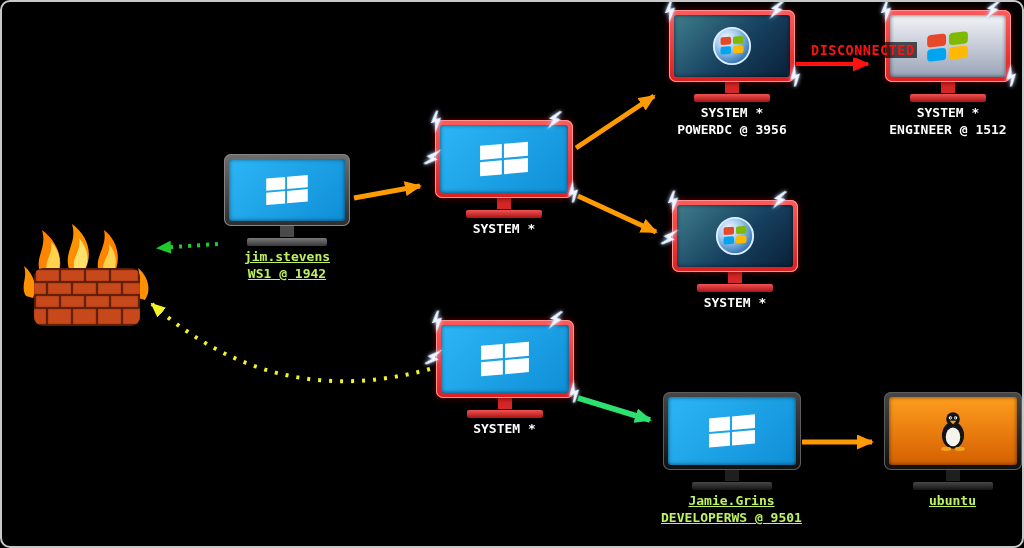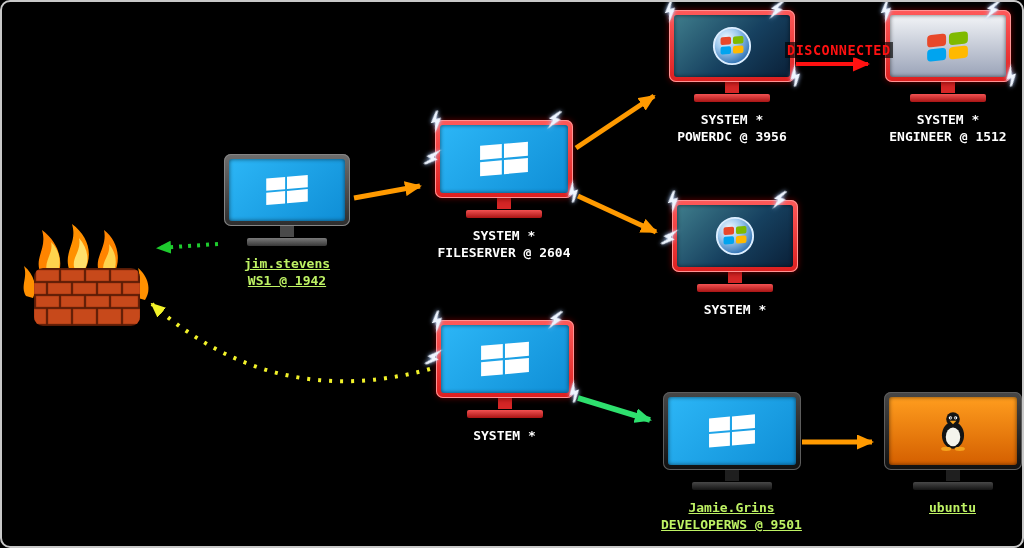--- a/index.html
+++ b/index.html
@@ -25,32 +25,32 @@
   .screen.xp    { background:linear-gradient(180deg,#f2f4f7 0%,#9aa3b8 100%); }
   .screen.linux { background:linear-gradient(180deg,#ff9d1e 0%,#d45f00 100%); }
   .neck { width:14px; height:11px; margin:0 auto; }
   .neck.red  { background:#d62626; }
   .neck.gray { background:#4a4a4a; }
   .neck.dark { background:#1f1f1f; }
   .base { height:8px; border-radius:2px; margin:1px auto 0; }
   .base.red  { background:linear-gradient(#f25252,#a81414); width:76px; }
   .base.gray { background:linear-gradient(#7a7a7a,#383838); width:80px; }
   .base.dark { background:linear-gradient(#484848,#141414); width:80px; }
-  .lbl { margin-top:9px; font-weight:bold; font-size:13px; line-height:17px; white-space:nowrap; }
+  .lbl { margin-top:2px; font-weight:bold; font-size:13px; line-height:17px; white-space:nowrap; }
   .lbl.user { color:#bef264;text-decoration:underline; }
   .lbl.sys  { color:#ffffff; }
   .bolt { position:absolute; width:15px; height:22px; z-index:4;
           filter:drop-shadow(0 0 2px #a9ccff); pointer-events:none; }
   .b-tl { top:-9px;  left:-7px;  transform:rotate(-15deg); }
   .b-tr { top:-11px; right:12px; transform:rotate(18deg); }
   .b-l  { top:26px;  left:-9px;  transform:rotate(-150deg); }
   .b-br { bottom:16px; right:-8px; transform:rotate(160deg); }
   #links { position:absolute; left:0; top:0; z-index:5; pointer-events:none; }
   #disconnected {
-    position:absolute; left:783px; top:40px; z-index:6;
+    position:absolute; left:807px; top:40px; z-index:6;
     color:#ff1111; font-weight:bold; font-size:13.5px;
     background:rgba(0,0,0,.65); padding:0 2px; letter-spacing:0.5px;
   }
 </style>
 </head>
 <body>
 
 <div id="canvas">
 
   <svg width="0" height="0" style="position:absolute" aria-hidden="true">
@@ -147,21 +147,20 @@
                 <rect x="23" y="21" width="22" height="13"></rect>
             </g>
           </svg>
         </div>
       </div>
       <div class="neck red"></div>
         <div class="base red"></div>
     </div>
     <div class="lbl sys">
       <div>SYSTEM *</div>
-      <div>FILESERVER @ 2604</div>
     </div>
   </div>
 
   <div class="node" style="left:655px;top:8px;width:150px">
     <div class="monitor">
       <svg class="bolt b-tl" viewBox="0 0 17 24">
           <path d="M12,0 L3,12 h5 L5,24 L16,9 h-6 L15,0 Z" fill="#eef5ff"></path>
         </svg>
       <svg class="bolt b-tr" viewBox="0 0 17 24">
           <path d="M12,0 L3,12 h5 L5,24 L16,9 h-6 L15,0 Z" fill="#eef5ff"></path>

